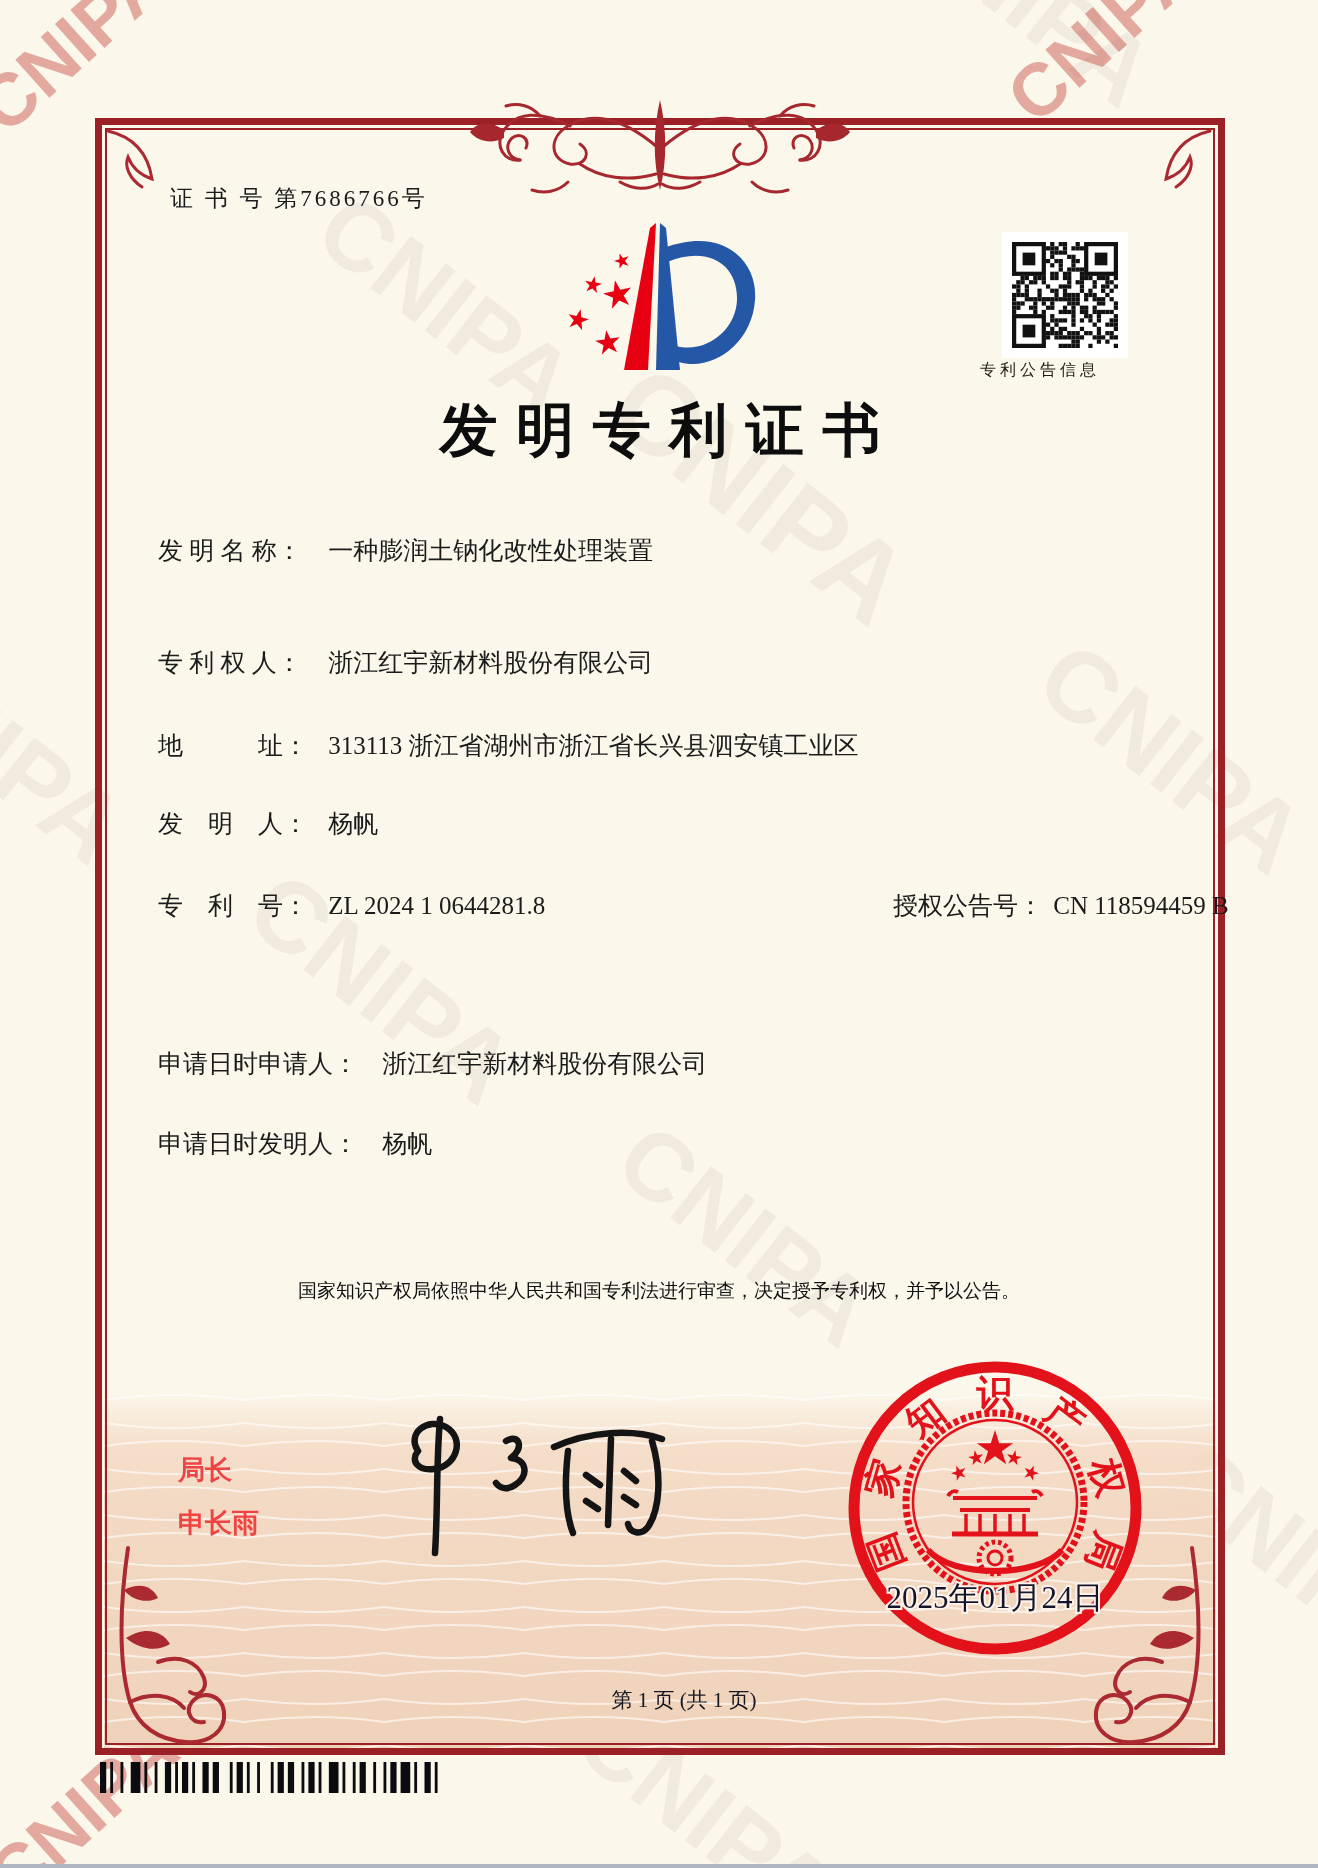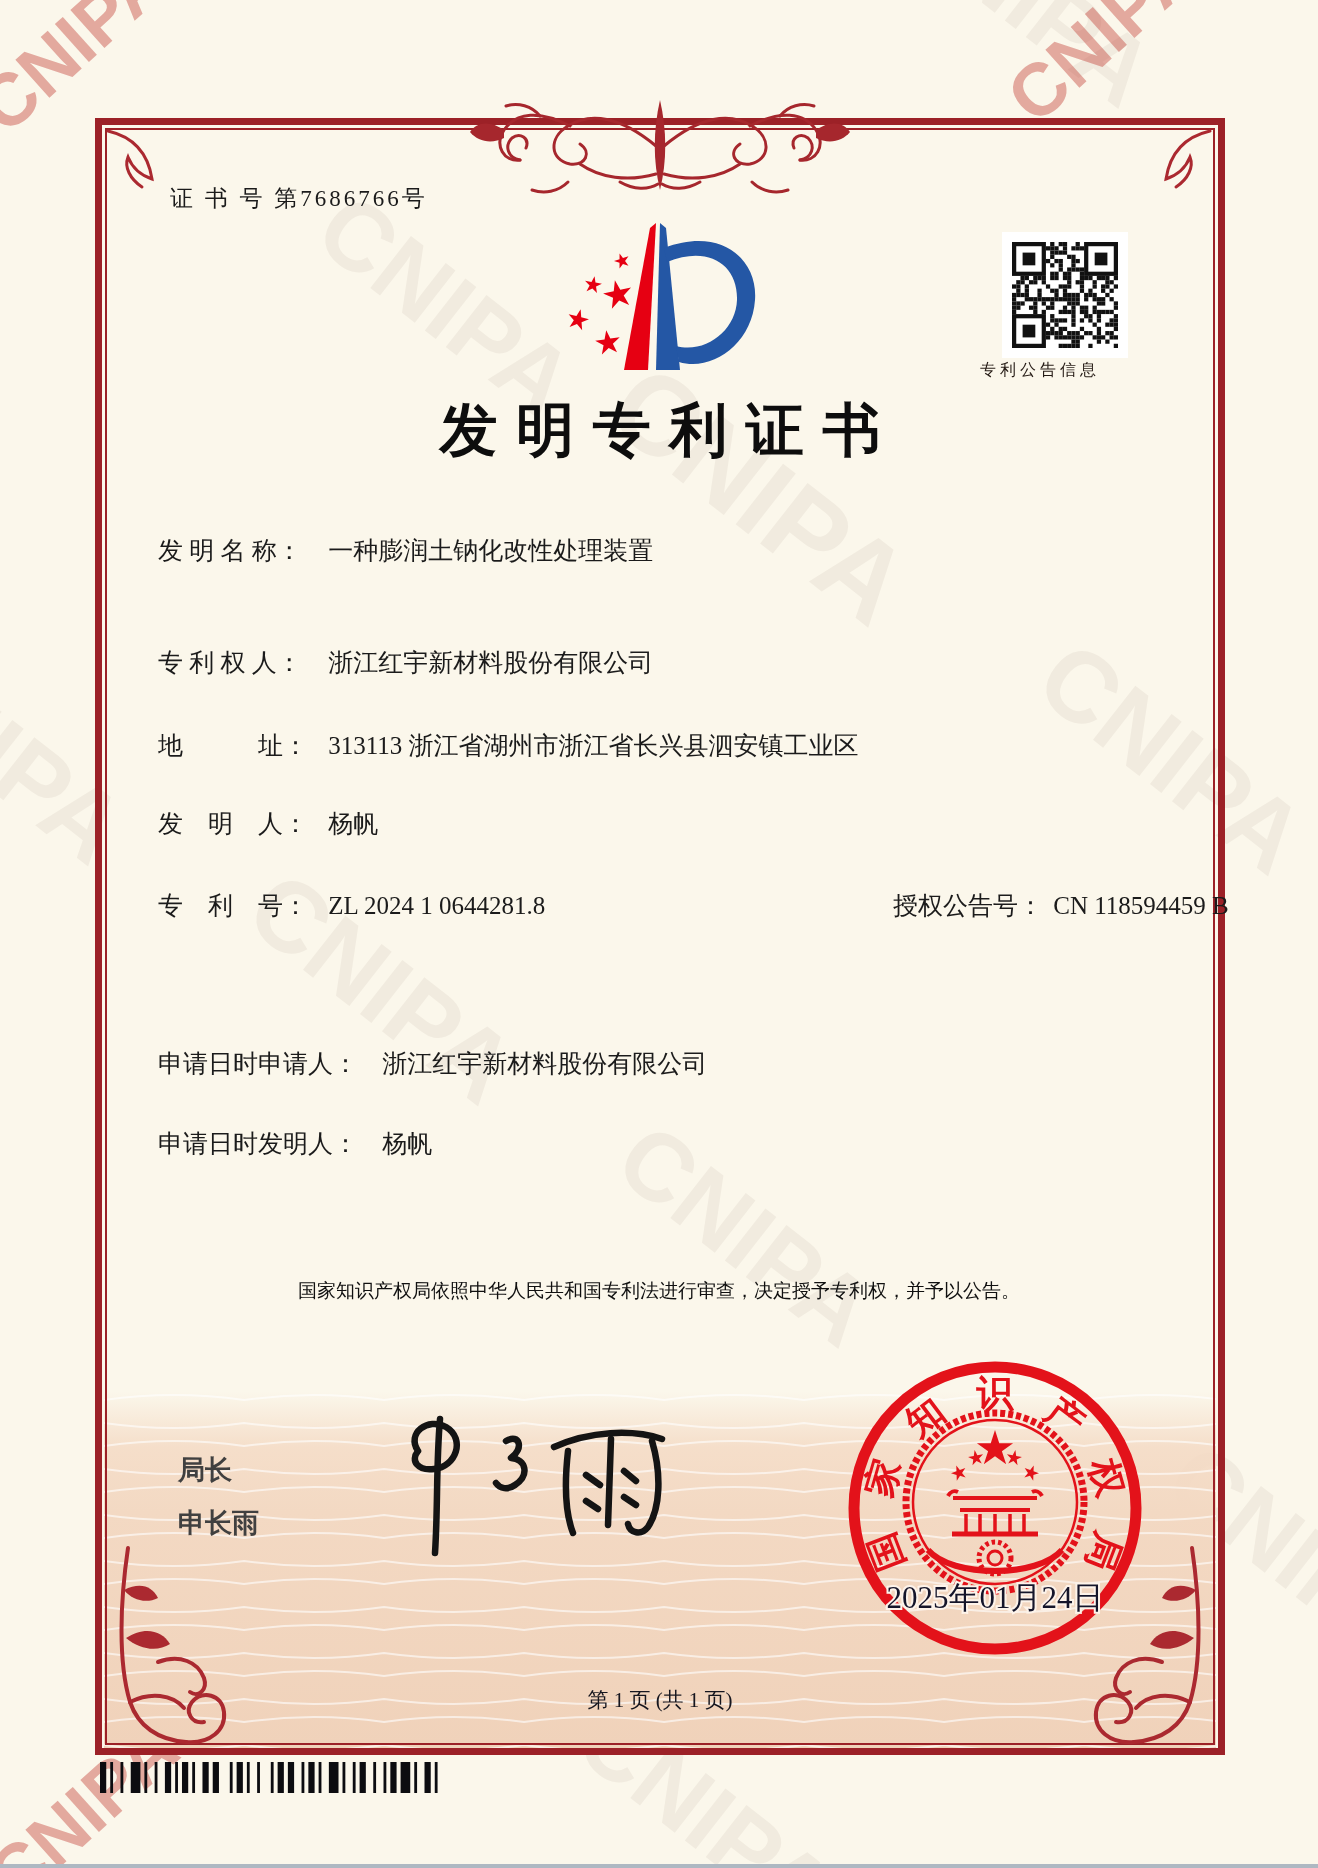--- a/index.html
+++ b/index.html
@@ -34,27 +34,27 @@
   .row{position:absolute;left:158px;font-size:25px;white-space:nowrap;}
   .row .lab{display:inline-block;}
   .row .lab.w160{width:160px;}
   .row .val{margin-left:4px;}
   .col-r{position:absolute;left:735px;top:0;}
   
   .statement{position:absolute;left:108px;top:1266px;width:1102px;text-align:center;
              font-size:19px;line-height:49px;color:#101010;}
   
   .signer{position:absolute;left:178px;font-size:27px;font-weight:600;
-          font-family:"Liberation Sans","DejaVu Sans",sans-serif;color:#404040;}
+          font-family:"Liberation Sans","DejaVu Sans",sans-serif;color:#ef4444;}
   .sig-svg{position:absolute;left:378px;top:1405px;}
   
   .seal{position:absolute;left:840px;top:1352px;width:310px;height:310px;}
   
   .page-num{position:absolute;left:95px;top:1686px;width:1130px;text-align:center;
-            font-size:21px;color:#16161f;}
+            font-size:21px;color:#16161f;padding-left:24px;}
   .barcode{position:absolute;left:100px;top:1762px;width:345px;height:31px;}
   .bottom-strip{position:absolute;left:0;bottom:0;width:100%;height:4px;background:#aeb8c2;}
   .ornament{position:absolute;pointer-events:none;}
 </style>
 </head>
 <body>
 
 <div class="page">
 
   <div class="wm gray" style="left:300px;top:250px;font-size:96px;transform:rotate(38deg);">CNIPA</div>

